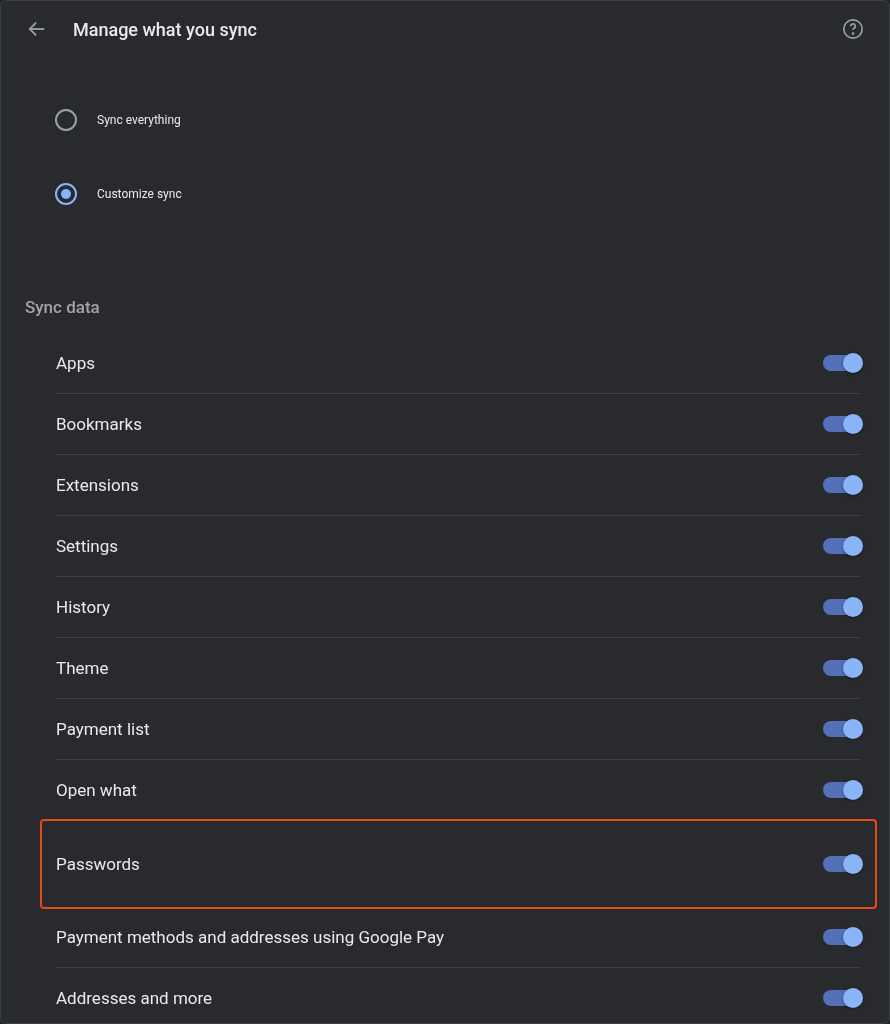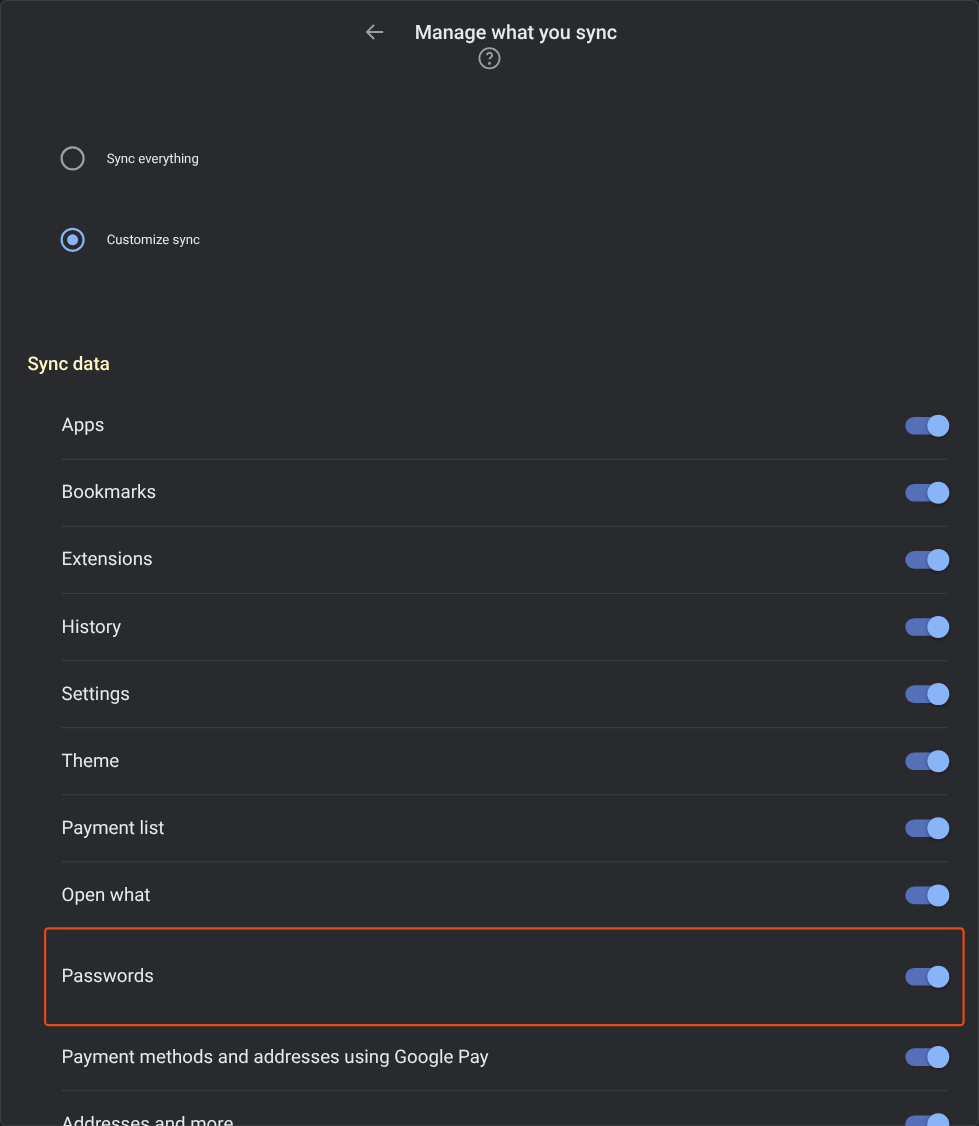--- a/index.html
+++ b/index.html
@@ -16,21 +16,20 @@
       height: 100%;
       background: #292a2d;
       border: 1px solid #3c4043;
       border-radius: 6px;
     }
     .header {
       display: flex;
       align-items: center;
       padding: 16px 24px;
       justify-content: space-between;
-      flex-direction: column;
     }
     .header-left {
       display: flex;
       align-items: center;
       gap: 24px;
     }
     .back-btn {
       width: 24px; height: 24px;
       display: flex; align-items: center; justify-content: center;
       cursor: pointer;
@@ -68,21 +67,21 @@
     }
     .radio-outer.active { border-color: #8ab4f8; }
     .radio-inner {
       width: 10px; height: 10px;
       border-radius: 50%;
       background: #8ab4f8;
     }
     .section-title {
       font-size: 17px;
       font-weight: 500;
-      color: #fef9c3;
+      color: #a3a3a3;
       margin: 24px 0 16px 0;
     }
     .list { margin-left: 31px; margin-right: 4px; }
     .row {
       display: flex;
       align-items: center;
       justify-content: space-between;
       padding: 20px 0;
       border-bottom: 1px solid #3c4043;
       font-size: 17px;
@@ -174,27 +173,27 @@
             <div class="knob"></div>
           </div>
         </div>
         <div class="row">
           <span>Extensions</span>
           <div class="toggle on">
             <div class="knob"></div>
           </div>
         </div>
         <div class="row">
+          <span>Settings</span>
+          <div class="toggle on">
+            <div class="knob"></div>
+          </div>
+        </div>
+        <div class="row">
           <span>History</span>
-          <div class="toggle on">
-            <div class="knob"></div>
-          </div>
-        </div>
-        <div class="row">
-          <span>Settings</span>
           <div class="toggle on">
             <div class="knob"></div>
           </div>
         </div>
         <div class="row">
           <span>Theme</span>
           <div class="toggle on">
             <div class="knob"></div>
           </div>
         </div>

